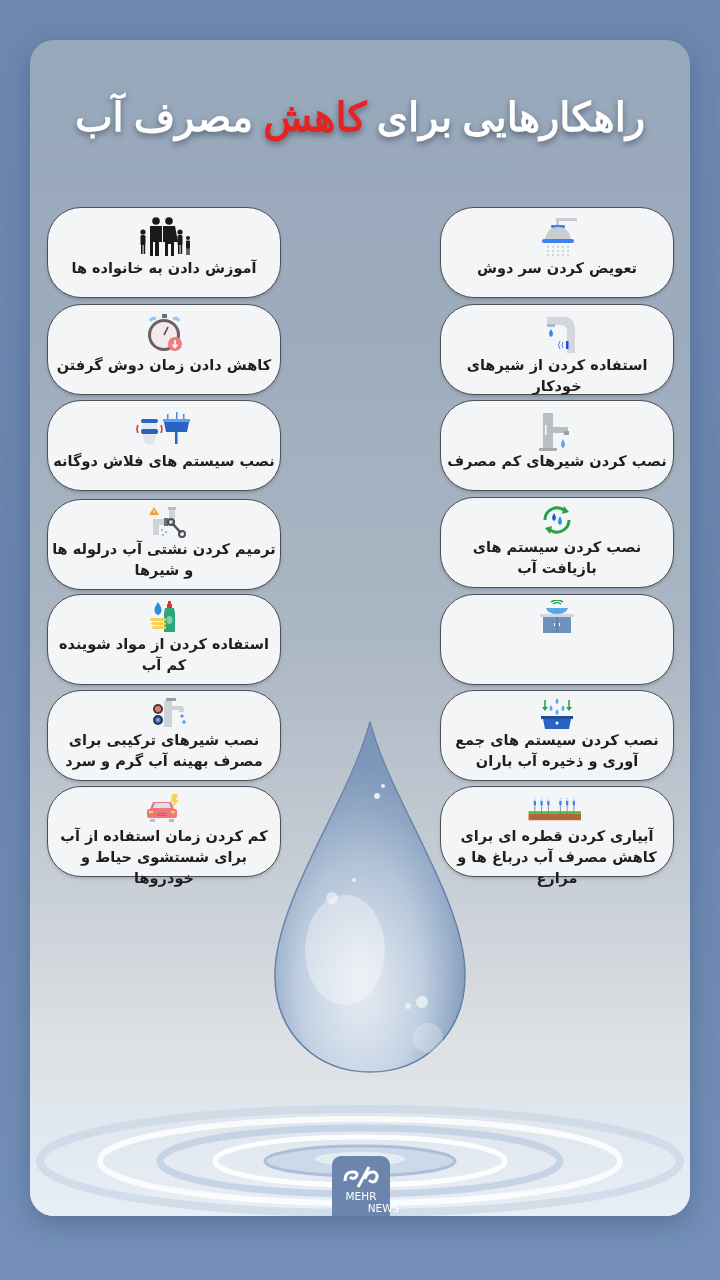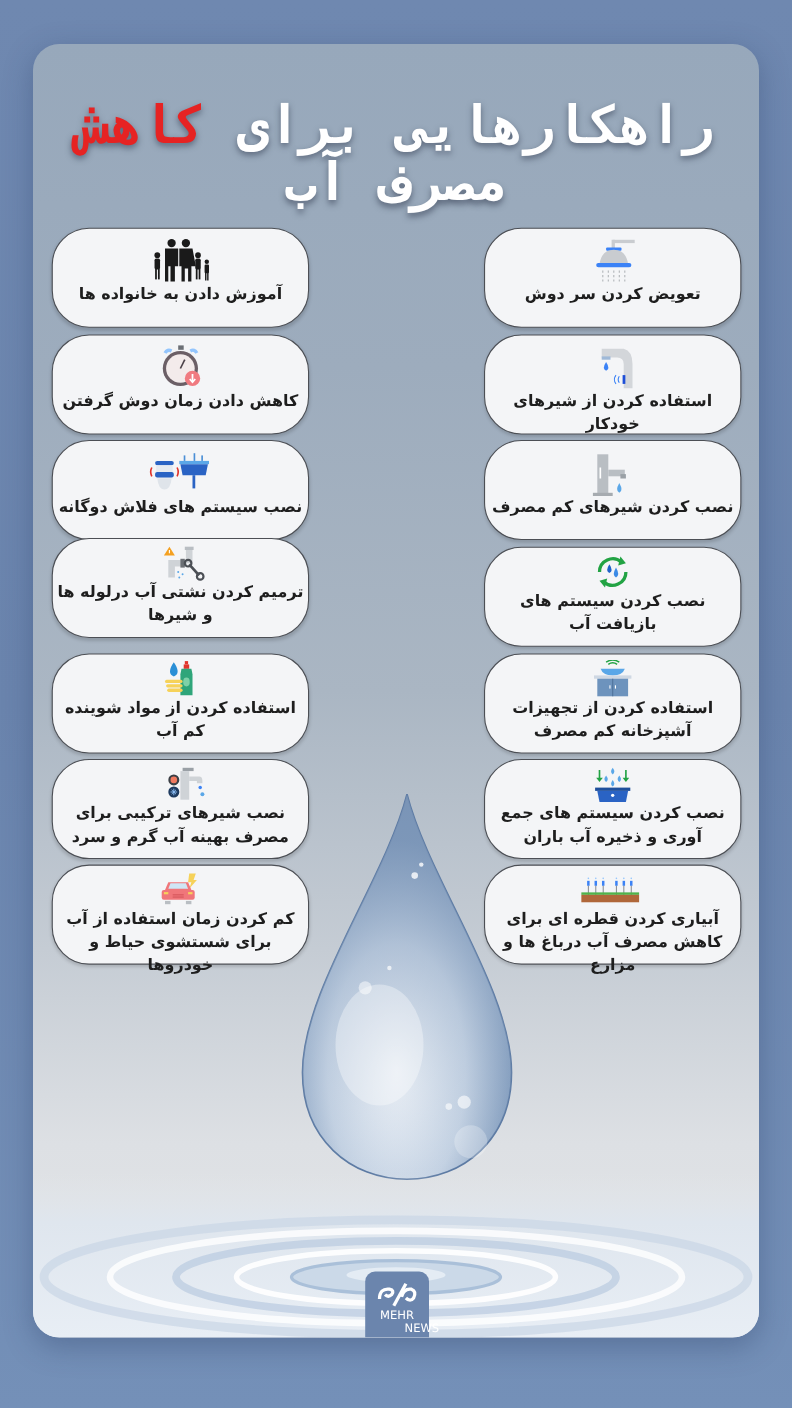--- a/index.html
+++ b/index.html
@@ -14,22 +14,22 @@
     position: absolute;
     left: 30px; top: 40px; width: 660px; height: 1176px;
     border-radius: 24px;
     overflow: hidden;
     background: linear-gradient(180deg, #97a8bb 0%, #9dacbd 25%, #aab6c3 50%, #c5ccd4 70%, #dde0e4 85%, #e4e6e8 100%);
     box-shadow: 0 8px 26px rgba(40,60,100,0.35);
   }
   .title {
     position: absolute; left: 0; right: 0; top: 52px;
     text-align: center; direction: rtl;
-    font-family: Liberation Mono, monospace;
-    font-weight: bold; font-size: 48px; line-height: 52px;
+    font-family: Liberation Serif, serif;
+    font-weight: bold; font-size: 40px; line-height: 52px;
     color: #ffffff;
     text-shadow: 0 3px 6px rgba(40,50,70,0.55);
     letter-spacing: -1px;
   }
   .title .hl { color: #e62323; }
   .card {
     position: absolute;
     width: 234px; height: 91px;
     background: #f4f5f7;
     border: 1.5px solid #4c4f55;
@@ -141,21 +141,20 @@
           <path d="M26 4 Q30 1 34 4" stroke="#22a344" fill="none" stroke-width="1.3"></path>
           <path d="M24 2 Q30 -2 36 2" stroke="#22a344" fill="none" stroke-width="1.3"></path>
           <path d="M19 8 L41 8 Q39 14 30 14 Q21 14 19 8Z" fill="#5aa7e8"></path>
           <rect x="13" y="14" width="34" height="3" fill="#cfd8e3"></rect>
           <rect x="16" y="17" width="28" height="16" fill="#6d93bd"></rect>
           <line x1="30" y1="17" x2="30" y2="33" stroke="#4f739c"></line>
           <rect x="27" y="23" width="1" height="3" fill="#fff"></rect>
           <rect x="32" y="23" width="1" height="3" fill="#fff"></rect>
         </svg>
     </div>
-    <div class="label">استفاده کردن از تجهیزات آشپزخانه کم مصرف</div>
   </div>
 
   <div class="card right two" style="top:633px">
     <div class="icon">
       <svg viewBox="0 0 60 34">
           <path d="M30 2 Q27 6 30 8 Q33 6 30 2Z" fill="#5aa7e8"></path>
           <path d="M24 9 Q21 13 24 15 Q27 13 24 9Z" fill="#5aa7e8"></path>
           <path d="M36 9 Q33 13 36 15 Q39 13 36 9Z" fill="#5aa7e8"></path>
           <path d="M30 13 Q27 17 30 19 Q33 17 30 13Z" fill="#5aa7e8"></path>
           <line x1="18" y1="4" x2="18" y2="13" stroke="#22a344" stroke-width="1.5"></line>
@@ -258,21 +257,21 @@
           <rect x="42" y="3" width="1.5" height="7" fill="#4b8fd6"></rect>
           <rect x="49" y="5" width="1.5" height="5" fill="#4b8fd6"></rect>
           <rect x="29" y="10" width="27" height="3" fill="#5aa7e8"></rect>
           <path d="M30 13 L55 13 L53 23 L32 23Z" fill="#2a63c4"></path>
           <rect x="41" y="23" width="2.5" height="12" fill="#2a63c4"></rect>
         </svg>
     </div>
     <div class="label">نصب سیستم های فلاش دوگانه</div>
   </div>
 
-  <div class="card left two" style="top:432px">
+  <div class="card left two" style="top:442px">
     <div class="icon">
       <svg viewBox="0 0 60 34">
           <polygon points="20,2 25,10 15,10" fill="#f4a020"></polygon>
           <rect x="19.5" y="5" width="1" height="3" fill="#fff"></rect>
           <rect x="34" y="2" width="8" height="3" fill="#b9bec3"></rect>
           <rect x="35" y="5" width="6" height="12" fill="#cfd3d7"></rect>
           <path d="M19 14 L36 14 L36 20 L25 20 L25 30 L19 30Z" fill="#cfd3d7"></path>
           <rect x="30" y="13" width="4" height="8" fill="#6b6f75"></rect>
           <circle cx="28" cy="25" r="0.9" fill="#5aa7e8"></circle>
           <circle cx="32" cy="27" r="0.9" fill="#5aa7e8"></circle>

